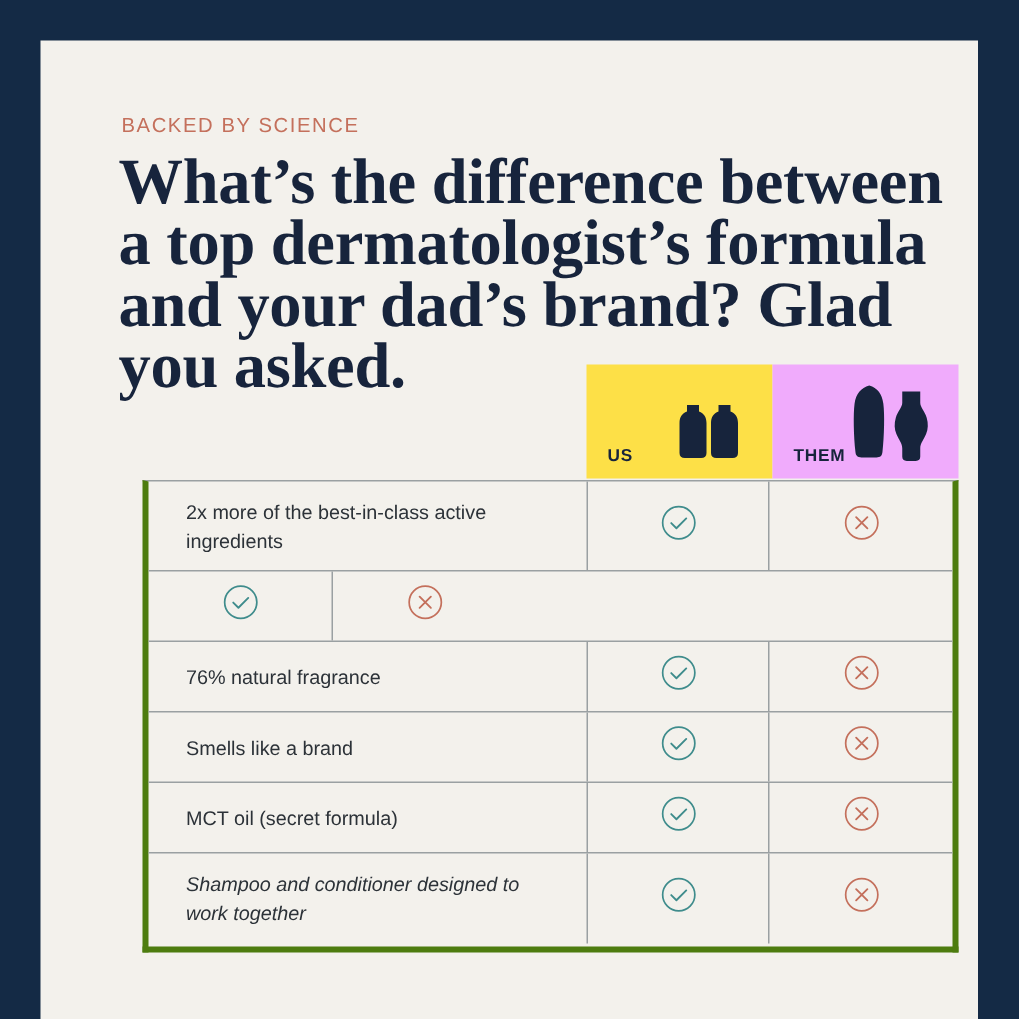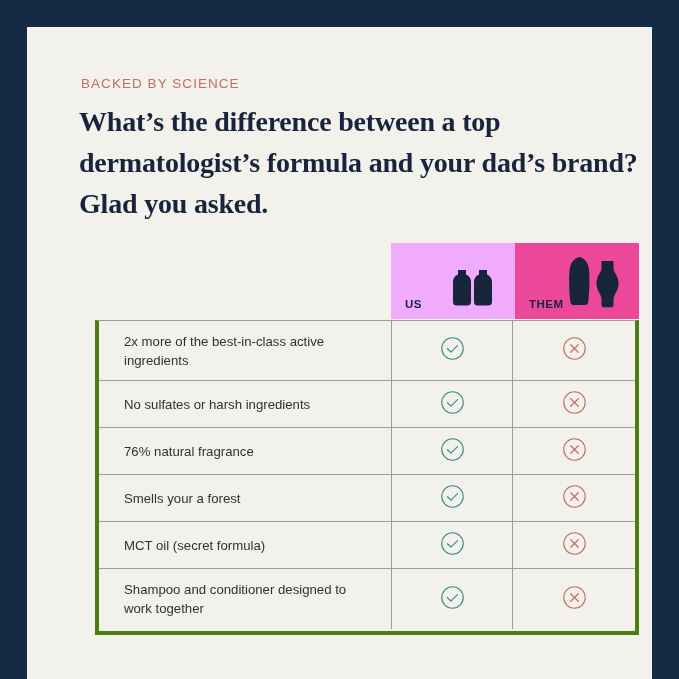--- a/index.html
+++ b/index.html
@@ -37,21 +37,21 @@
     white-space: nowrap;
   }
 
   
   #headline {
     position: absolute;
     left: 52px;
     top: 74px;
     width: 560px;
     font-family: "Liberation Serif", "DejaVu Serif", serif;
-    font-size: 28px;
+    font-size: 43px;
     line-height: 41px;
     color: #17243c;
     letter-spacing: -0.2px;
   }
 
   
   #table {
     position: absolute;
     left: 68px;
     top: 216px;
@@ -68,22 +68,22 @@
     height: 76px;
     display: flex;
   }
 
   .hcell {
     position: relative;
     width: 124px;
     height: 76px;
     overflow: hidden;
   }
-  .hcell.us   { background: #f0abfc; }
-  .hcell.them { background: #ec4899; }
+  .hcell.us   { background: #fde047; }
+  .hcell.them { background: #f0abfc; }
 
   .hlabel {
     position: absolute;
     left: 14px;
     bottom: 9px;
     font-size: 11.5px;
     font-weight: 700;
     letter-spacing: 0.5px;
     color: #17243c;
   }
@@ -105,21 +105,21 @@
     border: 4px solid #4d7c0f;
     border-top: 1px solid #9aa0a2;
   }
 
   .trow {
     position: relative;
     display: flex;
     width: 100%;
     border-bottom: 1px solid #9aa0a2;
   }
-  .trow:last-child { border-bottom: none; }
+  .trow:last-child { border-bottom: none; font-style: italic; }
 
   .c-label {
     width: 296px;
     display: flex;
     align-items: center;
     padding: 0 20px 0 25px;
     border-right: 1px solid #9aa0a2;
     font-size: 13.2px;
     line-height: 19px;
     color: #2c3238;
@@ -189,21 +189,20 @@
           <span>
             <svg width="25" height="25" viewBox="0 0 24 24" aria-hidden="true">
               <circle cx="12" cy="12" r="10.3" fill="none" stroke="#c4705c" stroke-width="1.1"></circle>
               <path d="M8.4 8.4l7.2 7.2M15.6 8.4l-7.2 7.2" fill="none" stroke="#c4705c" stroke-width="1.2" stroke-linecap="round"></path>
             </svg>
           </span>
         </div>
       </div>
 
       <div class="trow r-short">
-        <div class="c-label">No sulfates or harsh ingredients</div>
         <div class="c-mark">
           <span>
             <svg width="25" height="25" viewBox="0 0 24 24" aria-hidden="true">
               <circle cx="12" cy="12" r="10.3" fill="none" stroke="#3f8c8c" stroke-width="1.1"></circle>
               <path d="M7.2 12.2l3.3 3.3 6.3-6.3" fill="none" stroke="#3f8c8c" stroke-width="1.2" stroke-linecap="round" stroke-linejoin="round"></path>
             </svg>
           </span>
         </div>
         <div class="c-mark">
           <span>
@@ -229,21 +228,21 @@
           <span>
             <svg width="25" height="25" viewBox="0 0 24 24" aria-hidden="true">
               <circle cx="12" cy="12" r="10.3" fill="none" stroke="#c4705c" stroke-width="1.1"></circle>
               <path d="M8.4 8.4l7.2 7.2M15.6 8.4l-7.2 7.2" fill="none" stroke="#c4705c" stroke-width="1.2" stroke-linecap="round"></path>
             </svg>
           </span>
         </div>
       </div>
 
       <div class="trow r-short">
-        <div class="c-label">Smells your a forest</div>
+        <div class="c-label">Smells like a brand</div>
         <div class="c-mark">
           <span>
             <svg width="25" height="25" viewBox="0 0 24 24" aria-hidden="true">
               <circle cx="12" cy="12" r="10.3" fill="none" stroke="#3f8c8c" stroke-width="1.1"></circle>
               <path d="M7.2 12.2l3.3 3.3 6.3-6.3" fill="none" stroke="#3f8c8c" stroke-width="1.2" stroke-linecap="round" stroke-linejoin="round"></path>
             </svg>
           </span>
         </div>
         <div class="c-mark">
           <span>

